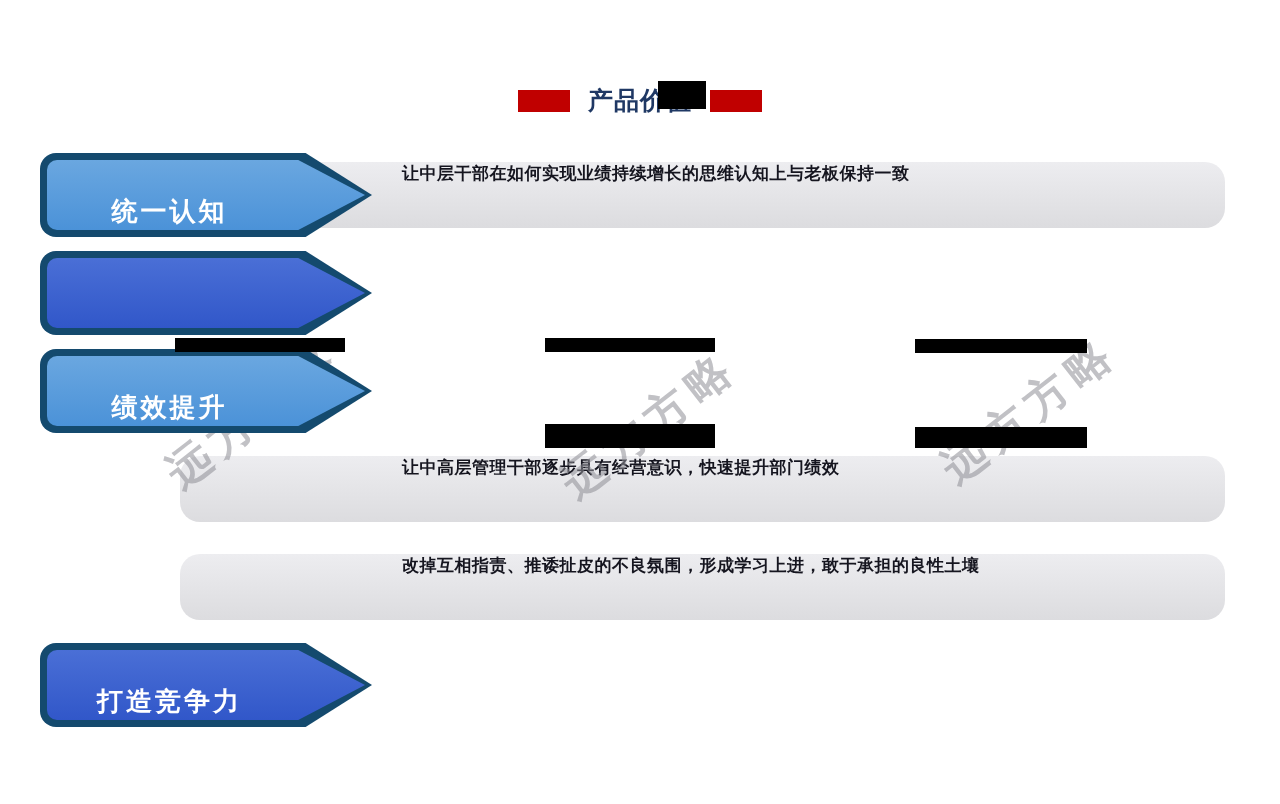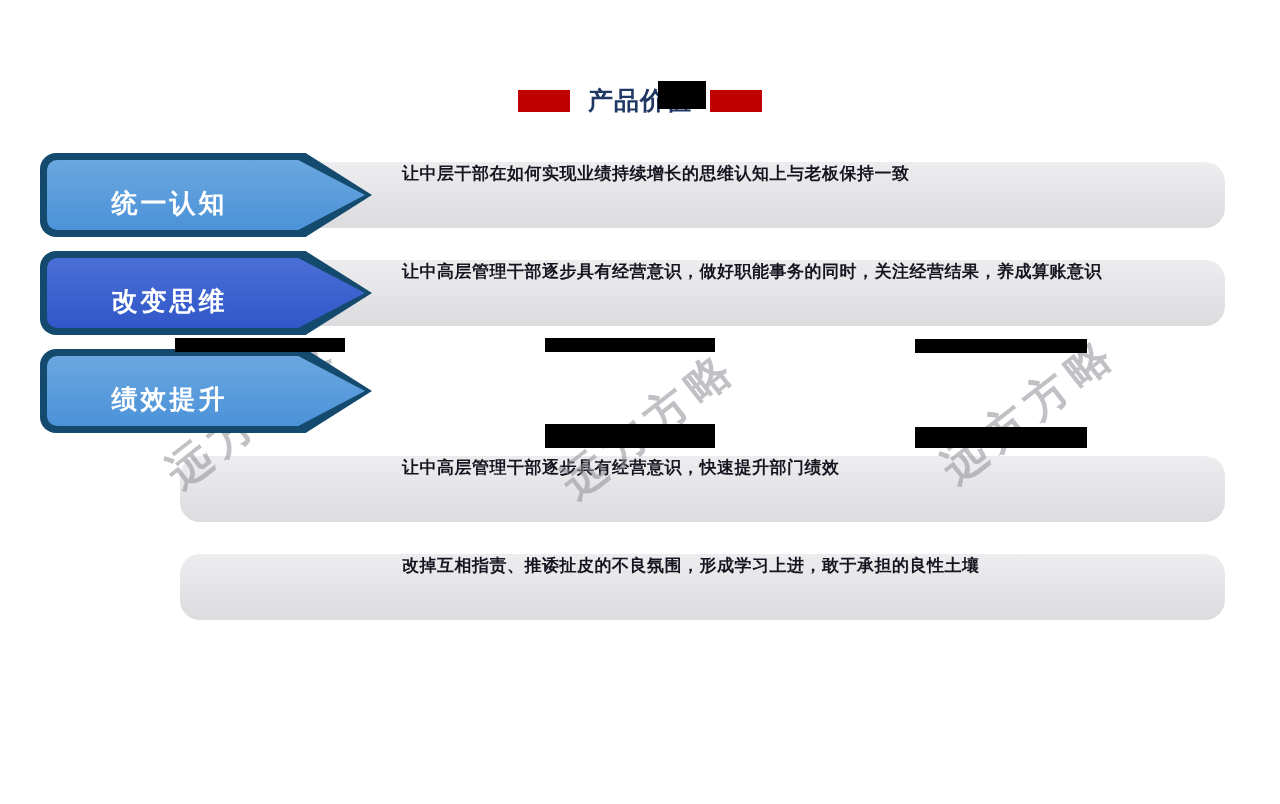--- a/index.html
+++ b/index.html
@@ -42,21 +42,21 @@
     border-radius:16px;
   }
   .arrow-inner {
     position:absolute; inset:7px;
     clip-path:polygon(0 0, 79% 0, 100% 50%, 79% 100%, 0 100%);
     border-radius:10px;
   }
   .row-light .arrow-inner { background:linear-gradient(180deg,#6aa7e0,var(--light-blue)); }
   .row-dark  .arrow-inner { background:linear-gradient(180deg,#4a6fd6,var(--royal-blue)); }
   .arrow-label {
-    position:absolute; left:0; top:8px; width:78%; height:100%;
+    position:absolute; left:0; top:16px; width:78%; height:100%;
     display:flex; align-items:center; justify-content:center;
     color:#fff; font-size:26px; font-weight:bold; letter-spacing:3px; z-index:2;
     white-space:nowrap;
   }
 
   
   .watermark {
     position:absolute; z-index:2; color:var(--watermark-gray); opacity:0.55;
     font-size:44px; font-weight:bold; letter-spacing:8px;
     transform:rotate(-38deg); white-space:nowrap; pointer-events:none;
@@ -96,27 +96,23 @@
       <span class="bar-text">让中层干部在如何实现业绩持续增长的思维认知上与老板保持一致</span>
     </div>
     <div class="arrow">
       <div class="arrow-outer"></div>
       <div class="arrow-inner"></div>
       <div class="arrow-label">统一认知</div>
     </div>
   </div>
 
   <div class="row row2 row-dark">
-    <div class="bar">
-      <span class="bar-text">让中高层管理干部逐步具有经营意识，做好职能事务的同时，关注经营结果，养成算账意识</span>
-    </div>
     <div class="arrow">
       <div class="arrow-outer"></div>
       <div class="arrow-inner"></div>
-      <div class="arrow-label">改变思维</div>
     </div>
   </div>
 
   <div class="row row3 row-light">
     <div class="arrow">
       <div class="arrow-outer"></div>
       <div class="arrow-inner"></div>
       <div class="arrow-label">绩效提升</div>
     </div>
   </div>
@@ -127,20 +123,25 @@
     </div>
   </div>
 
   <div class="row row5 row-light">
     <div class="bar">
       <span class="bar-text">改掉互相指责、推诿扯皮的不良氛围，形成学习上进，敢于承担的良性土壤</span>
     </div>
   </div>
 
   <div class="row row6 row-dark">
+    <div class="arrow">
+      <div class="arrow-outer"></div>
+      <div class="arrow-inner"></div>
+      <div class="arrow-label">打造竞争力</div>
+    </div>
   </div>
 
   <div class="redaction r1"></div>
   <div class="redaction r2"></div>
   <div class="redaction r3"></div>
   <div class="redaction r4"></div>
   <div class="redaction r5"></div>
 
 </div>
 

